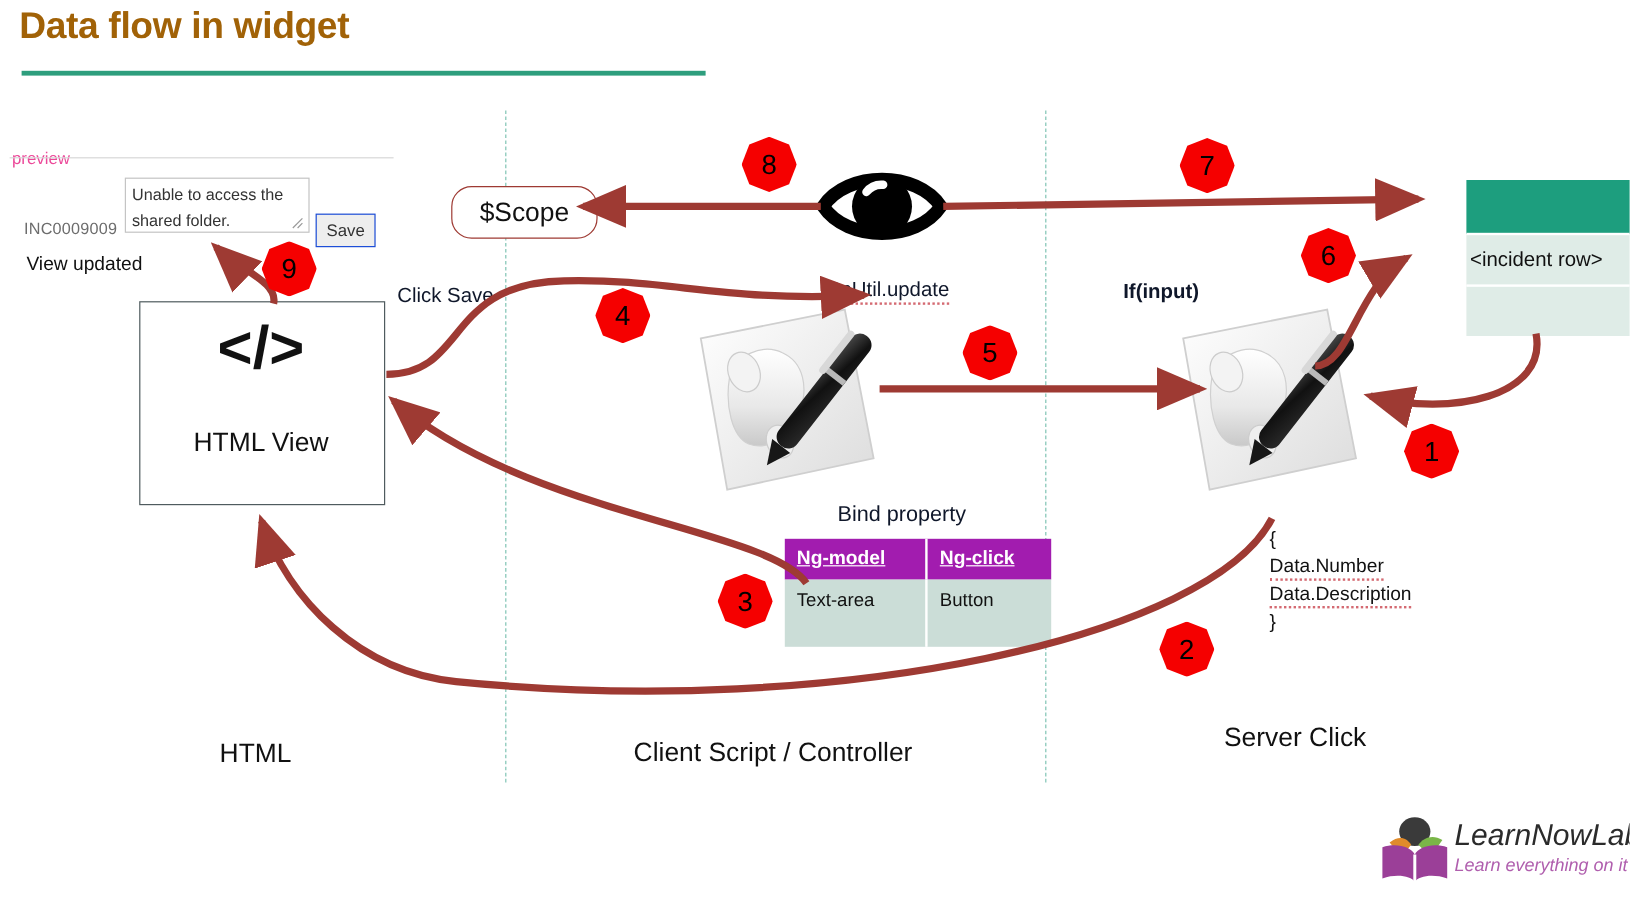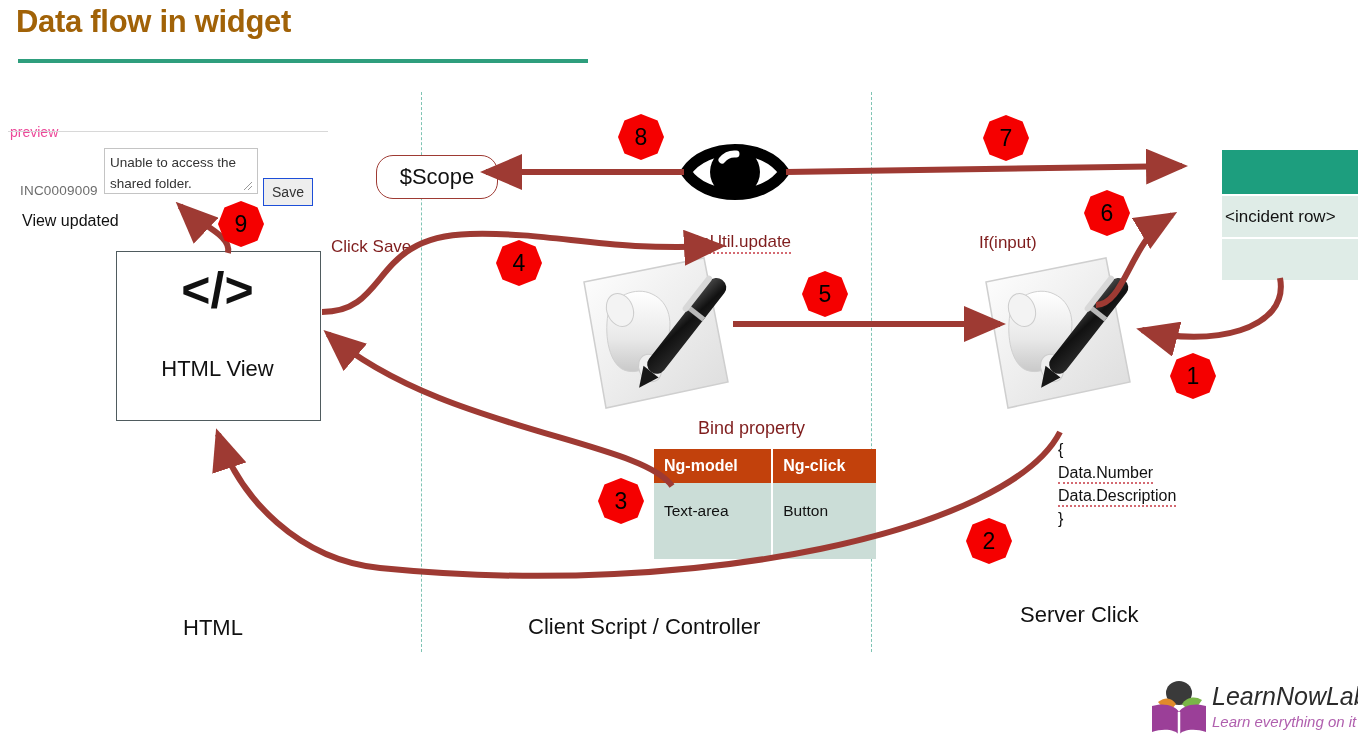--- a/index.html
+++ b/index.html
@@ -40,40 +40,40 @@
                    font-family:"Liberation Sans", sans-serif;}
   #html-view-label{left:116px;top:356px;width:203px;text-align:center;font-size:22px;color:#111;}
 
   
   #scope-box{left:352px;top:155px;width:120px;height:42px;border:1.8px solid #9e3a33;
              border-radius:17px;background:#fff;
              display:flex;align-items:center;justify-content:center;
              font-size:22px;color:#111;margin-left:24px;}
 
   
-  .lbl{font-size:17px;color:#7f1d1d;}
+  .lbl{font-size:17px;color:#0f172a;}
   #click-save-label{left:331px;top:237px;}
   #sputil-label{left:689px;top:232px;}
-  #ifinput-label{left:979px;top:233px;}
+  #ifinput-label{left:936px;top:233px;font-weight:bold;}
   #bind-property-label{left:698px;top:418px;font-size:18px;}
 
   .squiggle{border-bottom:2px dotted #d46a72;padding-bottom:1px;}
 
   
   .zone{font-size:22px;color:#111;}
   #zone-html{left:183px;top:615px;}
   #zone-client{left:528px;top:614px;}
   #zone-server{left:1020px;top:602px;}
 
   
   #bind-table{left:654px;top:449px;width:222px;border-collapse:collapse;}
-  #bind-table th{background:#c2410c;color:#fff;font-size:16px;font-weight:bold;
-                 text-align:left;padding:8px 10px;border-right:2px solid #fff;height:18px;}
+  #bind-table th{background:#a21caf;color:#fff;font-size:16px;font-weight:bold;
+                 text-align:left;padding:8px 10px;border-right:2px solid #fff;height:18px;text-decoration:underline;}
   #bind-table td{background:#cbddd7;color:#111;font-size:15.5px;
-                 padding:19px 10px;border-right:2px solid #fff;height:38px;
+                 padding:9px 10px;border-right:2px solid #fff;height:38px;
                  vertical-align:top;}
   #bind-table th:last-child,#bind-table td:last-child{border-right:none;margin-top:19px;}
 
   
   #incident-table{left:1190px;top:150px;width:156px;border-collapse:collapse;margin-left:32px;}
   #incident-table th{background:#1d9e7e;height:42px;border-right:2px solid #fff;}
   #incident-table th:last-child{border-right:none;}
   #incident-table td{background:#dfece7;height:41px;border-right:2px solid #fff;
                      border-top:2px solid #fff;font-size:17px;color:#111;
                      white-space:nowrap;padding:0 3px;}

